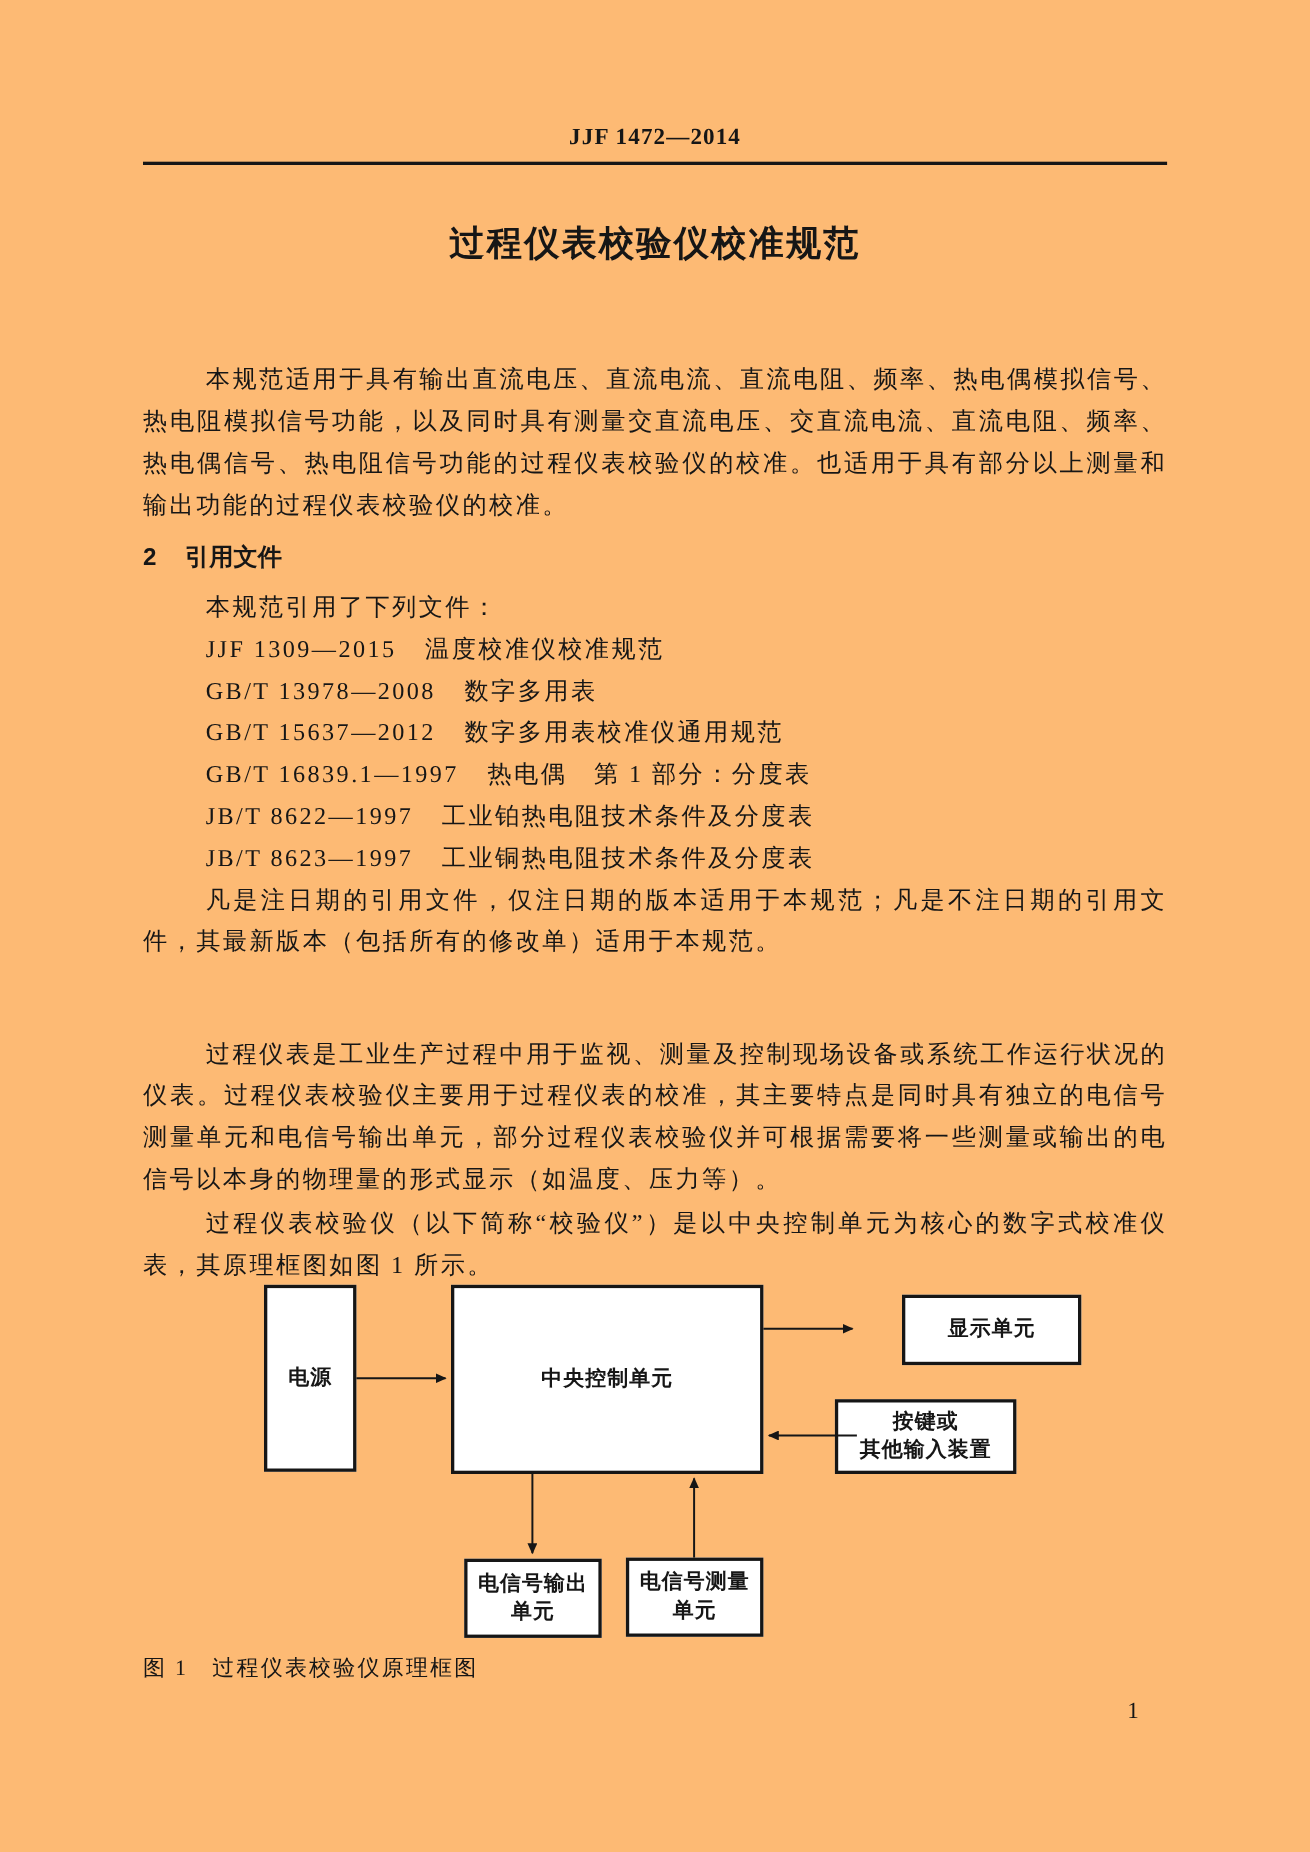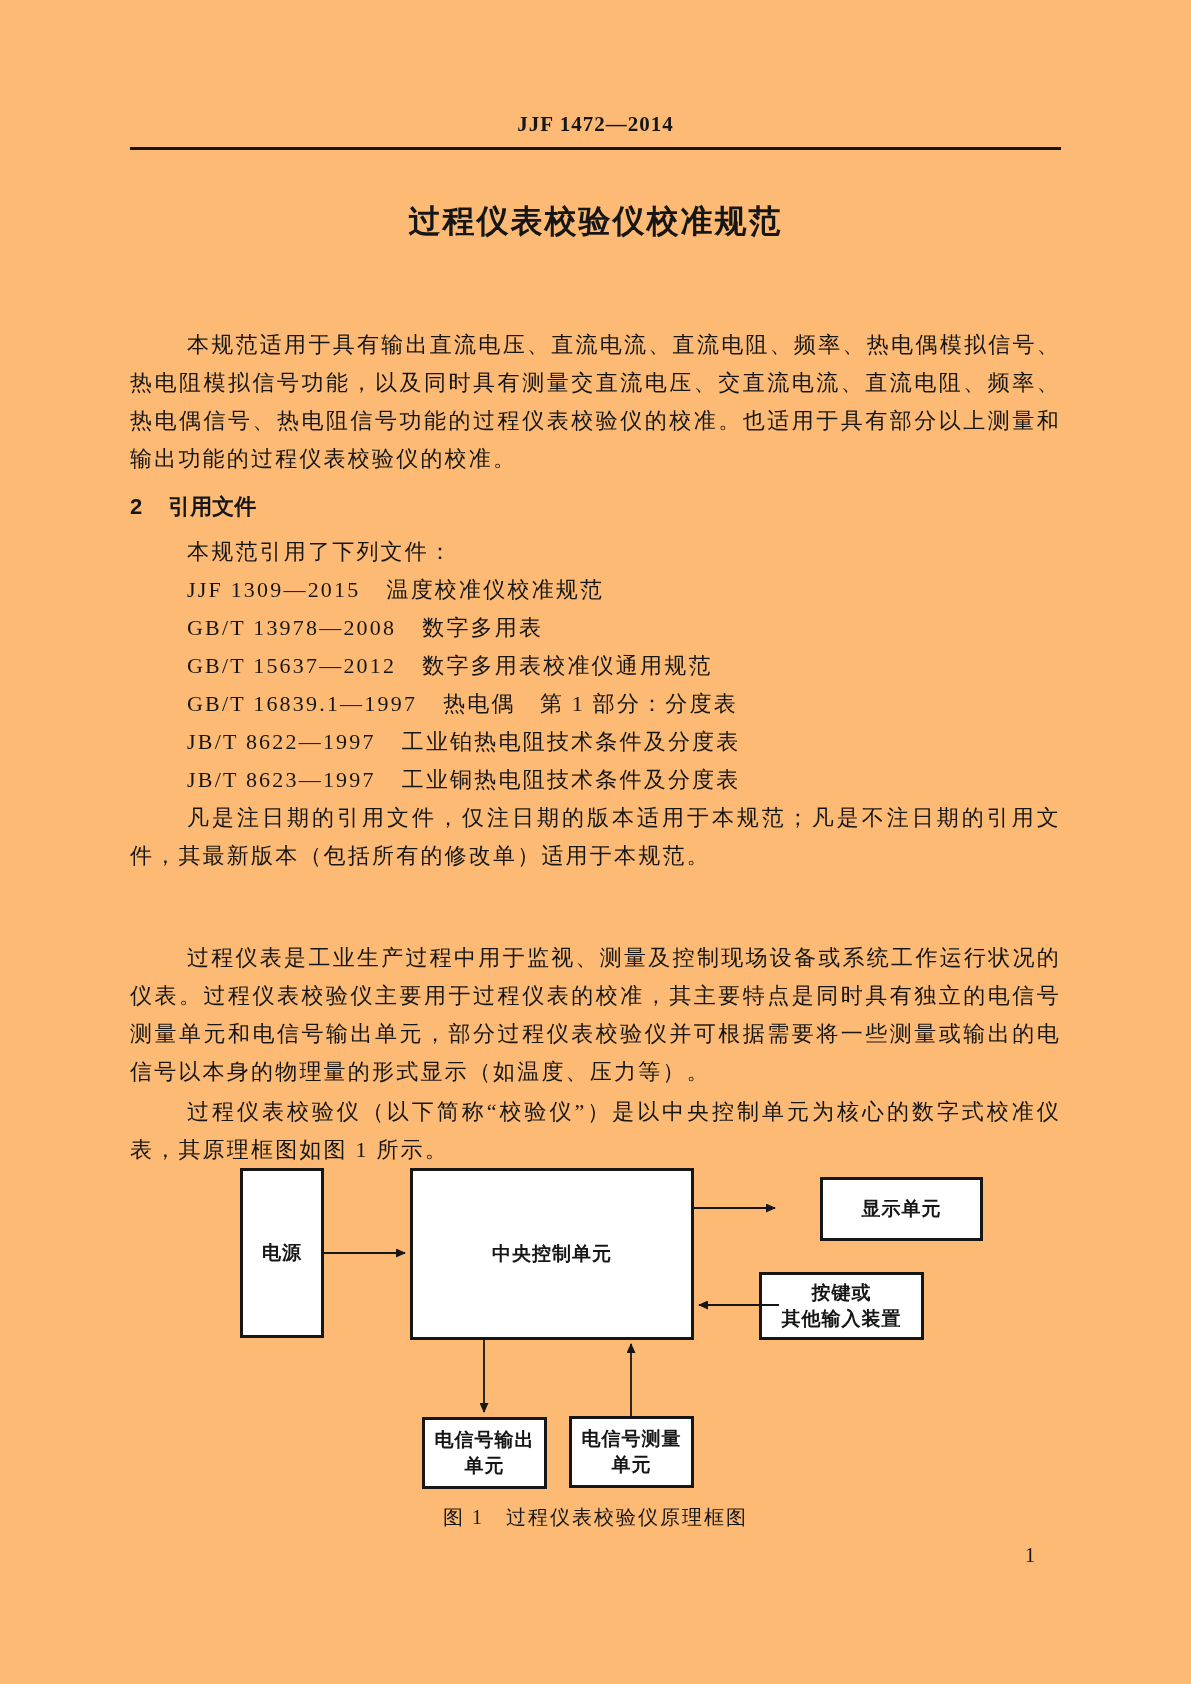--- a/index.html
+++ b/index.html
@@ -48,21 +48,21 @@
   .box-power   { left:240px; top:1168px; width:84px;  height:170px; }
   .box-central { left:410px; top:1168px; width:284px; height:172px; }
   .box-display { left:780px; top:1177px; width:163px; height:64px;margin-left:40px; }
   .box-input   { left:759px; top:1272px; width:165px; height:68px; }
   .box-output  { left:422px; top:1417px; width:125px; height:72px; }
   .box-measure { left:569px; top:1416px; width:125px; height:72px; }
 
   svg.arrows { position:absolute; left:0; top:0; pointer-events:none; }
 
   .fig-caption {
-    left:130px; top:1502px; width:931px; text-align:center;
+    left:130px; top:1502px; width:931px; text-align:left;
     font-size:20px; letter-spacing:2px; line-height:30px;
   }
   .page-num { left:1012px; top:1543px; width:36px; text-align:center; font-size:21px; }
 </style>
 </head>
 <body>
 
 <div class="page">
 
   <div class="abs header-code">JJF 1472—2014</div>

